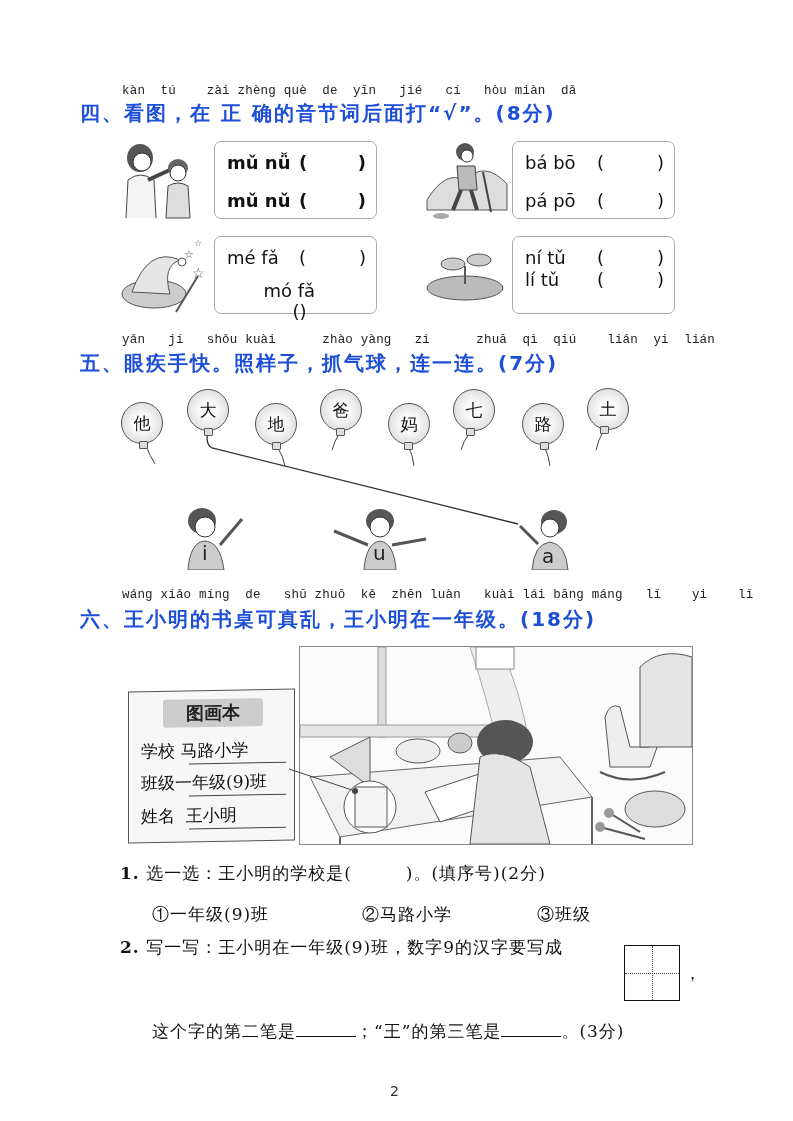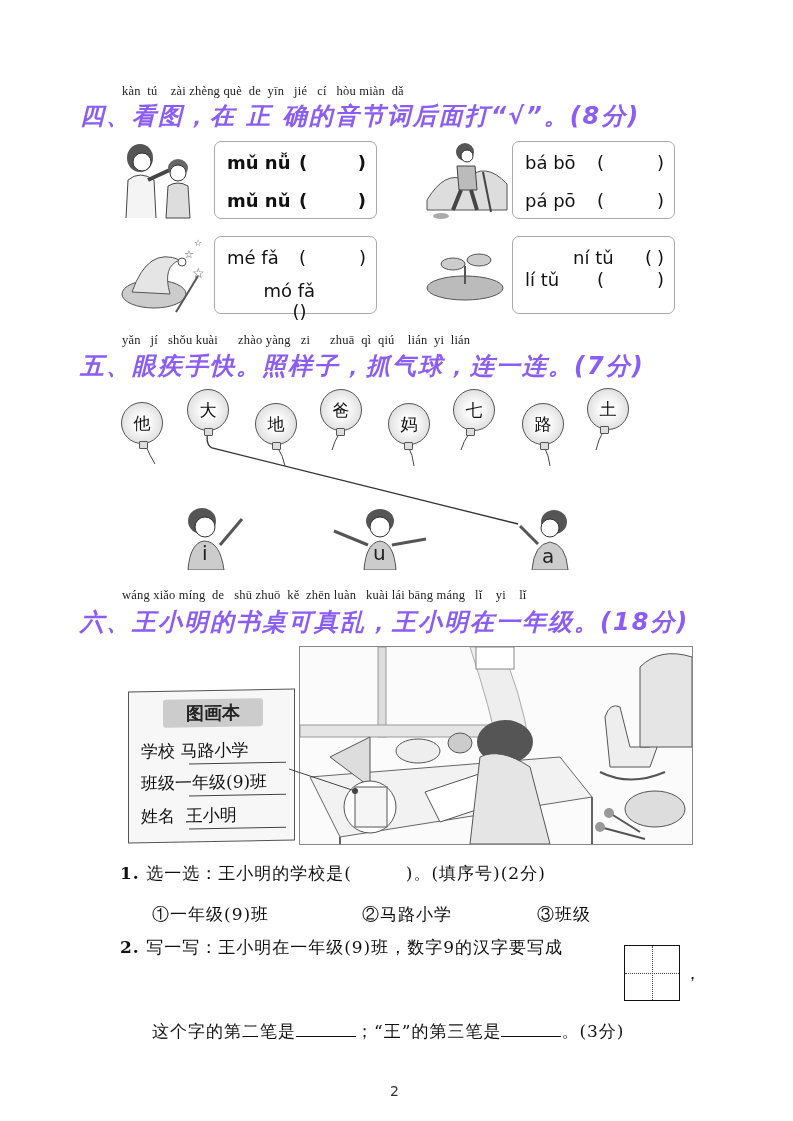--- a/index.html
+++ b/index.html
@@ -1,19 +1,19 @@
 <!DOCTYPE html>
 <html><head>
 <meta charset="utf-8">
 <style>
   html,body{margin:0;padding:0;background:#ffffff;}
   body{width:793px;height:1121px;position:relative;overflow:hidden;font-family:"DejaVu Sans",sans-serif;color:#111;}
   .abs{position:absolute;}
-  .pinyin{position:absolute;font-family:Liberation Serif, serif;font-size:12.5px;color:#222;white-space:pre;letter-spacing:0.2px;}
-  .title{position:absolute;font-family:"DejaVu Sans",sans-serif;font-size:24px;font-weight:bold;color:#8b5cf6;white-space:pre;letter-spacing:2px;font-style:italic;}
+  .pinyin{position:absolute;font-family:Liberation Mono, monospace;font-size:12.5px;color:#222;white-space:pre;letter-spacing:0.2px;}
+  .title{position:absolute;font-family:"DejaVu Sans",sans-serif;font-size:20px;font-weight:bold;color:#1d4ed8;white-space:pre;letter-spacing:2px;}
   .pbox{position:absolute;width:161px;height:76px;border:1.5px solid #aaa;border-radius:7px;background:#fff;}
   .pbox .row{position:absolute;left:12px;right:10px;height:30px;font-size:18px;color:#111;display:flex;align-items:center;}
   .pbox .row .word{width:66px;white-space:pre;}
   .pbox .row .paren{flex:1;display:flex;justify-content:space-between;padding-left:6px;}
   .pic{position:absolute;}
   .balloon{position:absolute;width:40px;height:40px;border-radius:50%;border:1.3px solid #555;background:radial-gradient(circle at 50% 50%,#fafafa 30%,#cfcfcf 100%);display:flex;align-items:center;justify-content:center;font-family:"DejaVu Serif",serif;font-size:17px;color:#111;}
   .knot{position:absolute;width:7px;height:6px;border:1px solid #555;background:#ddd;border-radius:1px;}
   .kid{position:absolute;}
   .kid .letter{position:absolute;font-size:20px;color:#222;}
   .q{position:absolute;font-family:"DejaVu Serif",serif;font-size:17px;color:#111;white-space:pre;letter-spacing:1px;}
@@ -113,21 +113,21 @@
   </div>
 </div>
 
 <svg class="pic" style="left:425px;top:250px;" width="80" height="55">
   <ellipse cx="40" cy="38" rx="38" ry="12" fill="#bbb" stroke="#555"></ellipse>
   <path d="M40 34 L40 16" stroke="#555" stroke-width="2"></path>
   <ellipse cx="28" cy="14" rx="12" ry="6" fill="#ccc" stroke="#555"></ellipse>
   <ellipse cx="54" cy="10" rx="12" ry="6" fill="#ccc" stroke="#555"></ellipse>
 </svg>
 <div class="pbox" style="left:512px;top:236px;">
-  <div class="row" style="top:5px;margin-left:48px;">
+  <div class="row" style="top:5px;">
     <span class="word">ní tǔ</span>
     <span class="paren">
         <span>(</span>
         <span>)</span>
       </span>
   </div>
   <div class="row" style="top:27px;">
     <span class="word">lí tǔ</span>
     <span class="paren">
         <span>(</span>

